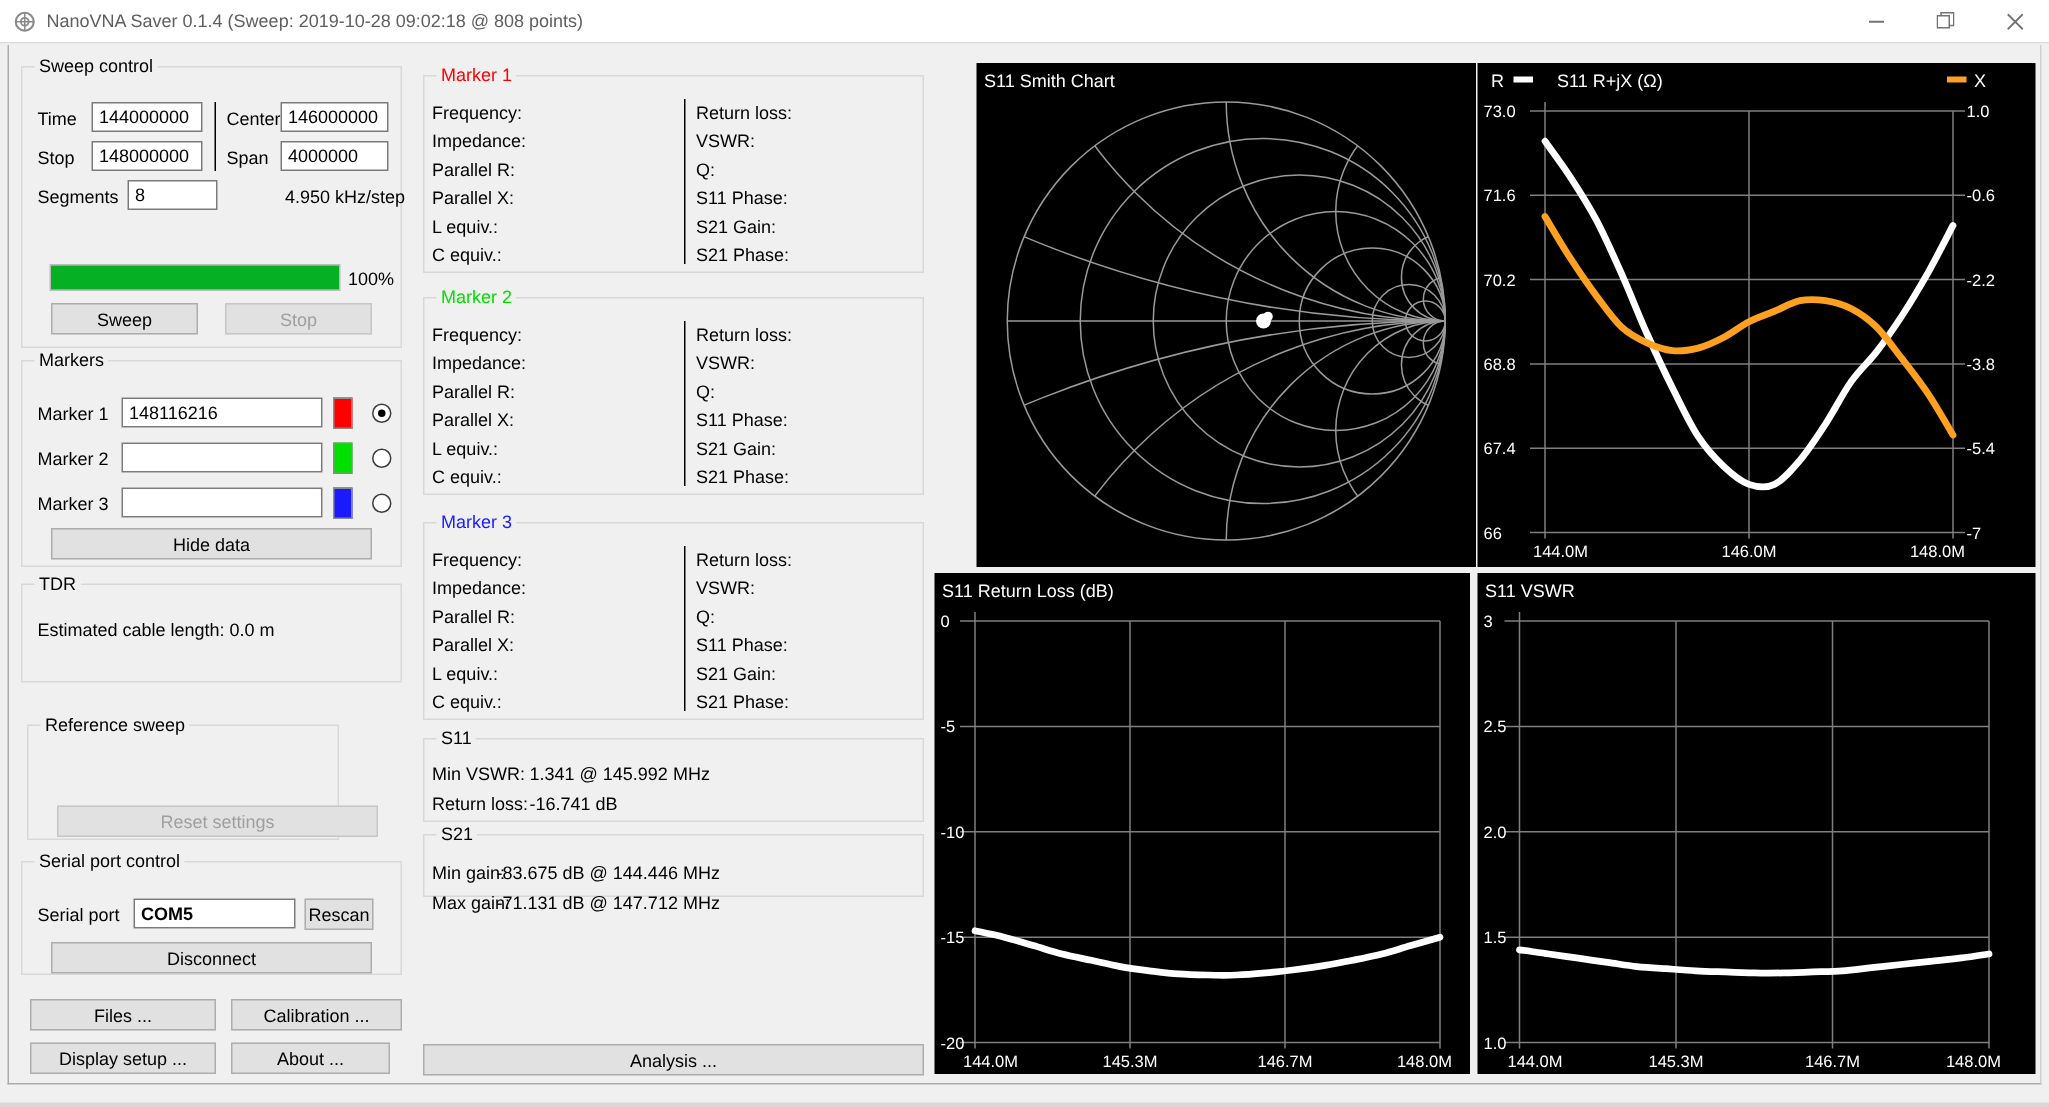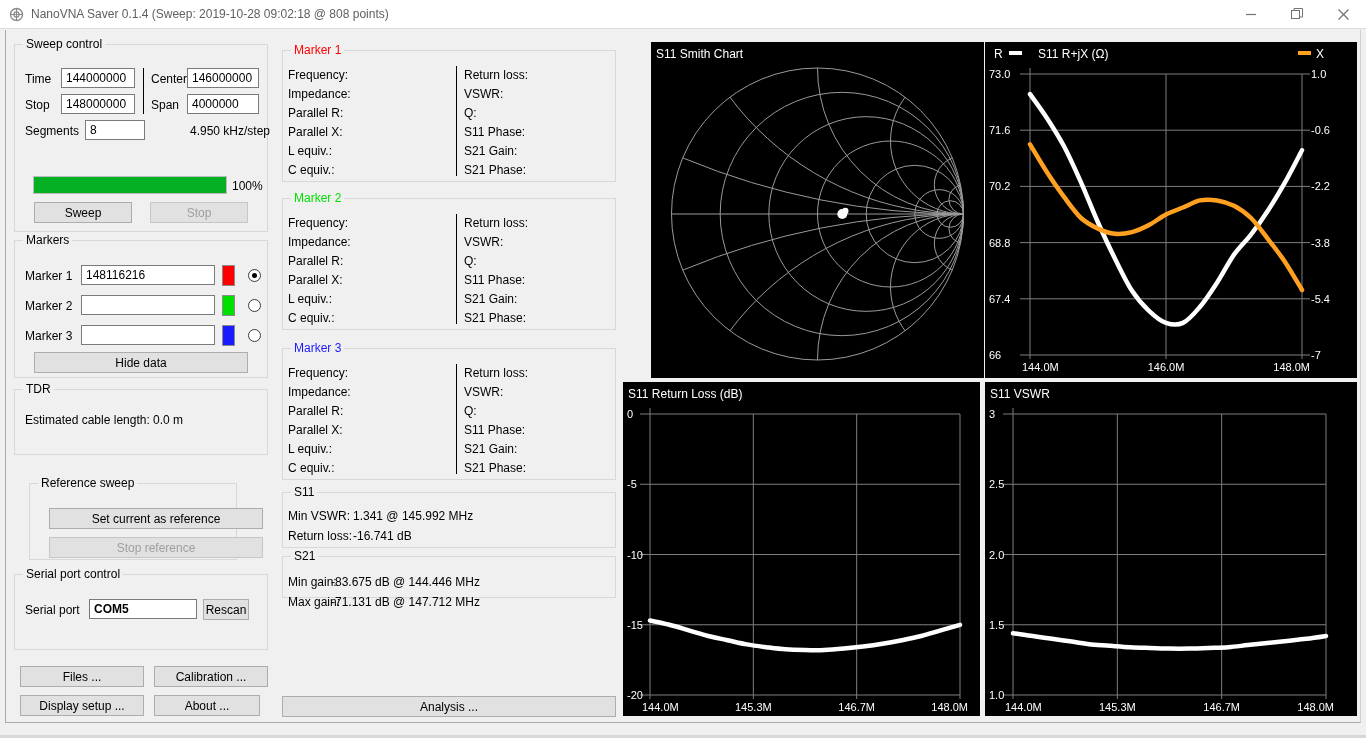--- a/index.html
+++ b/index.html
@@ -123,36 +123,36 @@
       <span>Hide data</span>
     </div>
 </div>
 
 <div class="groupbox" style="left:14px;top:389px;width:254px;height:66px">
   <span class="gb-title">TDR</span>
   <span class="lbl" style="left:10px;top:23px">Estimated cable length:</span>
   <span class="val" style="left:138px;top:23px">0.0 m</span>
 </div>
 
-<div class="groupbox" style="left:29px;top:483px;width:208px;height:77px">
+<div class="groupbox" style="left:18px;top:483px;width:208px;height:77px">
   <span class="gb-title">Reference sweep</span>
-  <div class="btn" style="left:19px;top:24px;width:214px">
-      <span>Set current as reference</span>
-    </div>
   <div class="btn disabled" style="left:19px;top:53px;width:214px">
-      <span>Stop reference</span>
+      <span>Reset settings</span>
     </div>
 </div>
 
 <div class="groupbox" style="left:14px;top:574px;width:254px;height:76px">
   <span class="gb-title">Serial port control</span>
   <span class="lbl" style="left:10px;top:28px">Serial port</span>
   <input class="txt" style="left: 74px; top: 24px; width: 108px; font-weight: bold;" value="COM5">
   <div class="btn" style="left:188px;top:24px;width:46px">
       <span>Rescan</span>
+    </div>
+  <div class="btn" style="left:19px;top:53px;width:214px">
+      <span>Disconnect</span>
     </div>
 </div>
 
 <div class="btn" style="left:20px;top:666px;width:124px">
     <span>Files ...</span>
   </div>
 <div class="btn" style="left:154px;top:666px;width:114px">
     <span>Calibration ...</span>
   </div>
 <div class="btn" style="left:20px;top:695px;width:124px">

